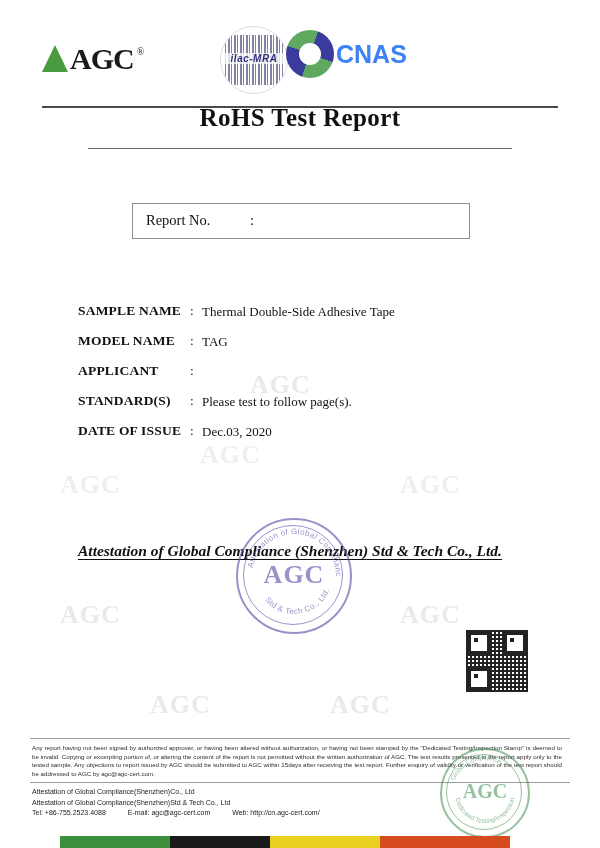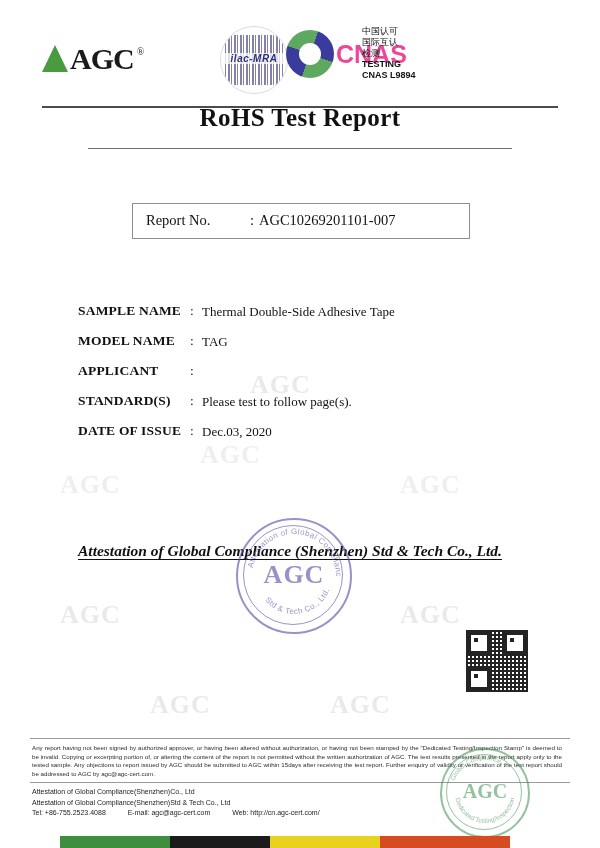--- a/index.html
+++ b/index.html
@@ -115,21 +115,21 @@
     position: absolute;
     left: 13px; top: 13px;
     width: 22px; height: 22px;
     border-radius: 50%;
     background: #fff;
   }
   .cnas-logo .cnas-word {
     font-family: "Liberation Sans", sans-serif;
     font-weight: bold;
     font-size: 25px;
-    color: #ec4899;
+    color: #3b82f6;
     letter-spacing: 0px;
     margin-left: 2px;
   }
   .cnas-txt {
     position: absolute;
     left: 362px;
     top: 12px;
     font-family: "Liberation Sans", sans-serif;
     font-size: 9px;
     line-height: 11px;
@@ -432,38 +432,30 @@
     <div class="ilac">
       <div class="barcode"></div>
       <div class="label">ilac-MRA</div>
     </div>
 
     <div class="cnas-logo">
       <span class="swirl"></span>
       <span class="cnas-word">CNAS</span>
     </div>
 
-    <div class="cnas-txt">
-      <span class="ln">中国认可</span>
-      <span class="ln">国际互认</span>
-      <span class="ln">检测</span>
-      <span class="ln bold">TESTING</span>
-      <span class="ln bold">CNAS L9894</span>
-    </div>
 
     <div class="header-rule"></div>
   </div>
 
   <div class="title">RoHS Test Report</div>
   <div class="title-rule"></div>
 
   <div class="reportbox">
     <span class="lbl">Report No.</span>
     <span class="colon">:</span>
-    <span class="val">AGC10269201101-007</span>
   </div>
 
   <div class="fields">
 
     <div class="field-row">
       <span class="k">SAMPLE NAME</span>
       <span class="c">:</span>
       <span class="v">Thermal Double-Side Adhesive Tape</span>
     </div>
 

